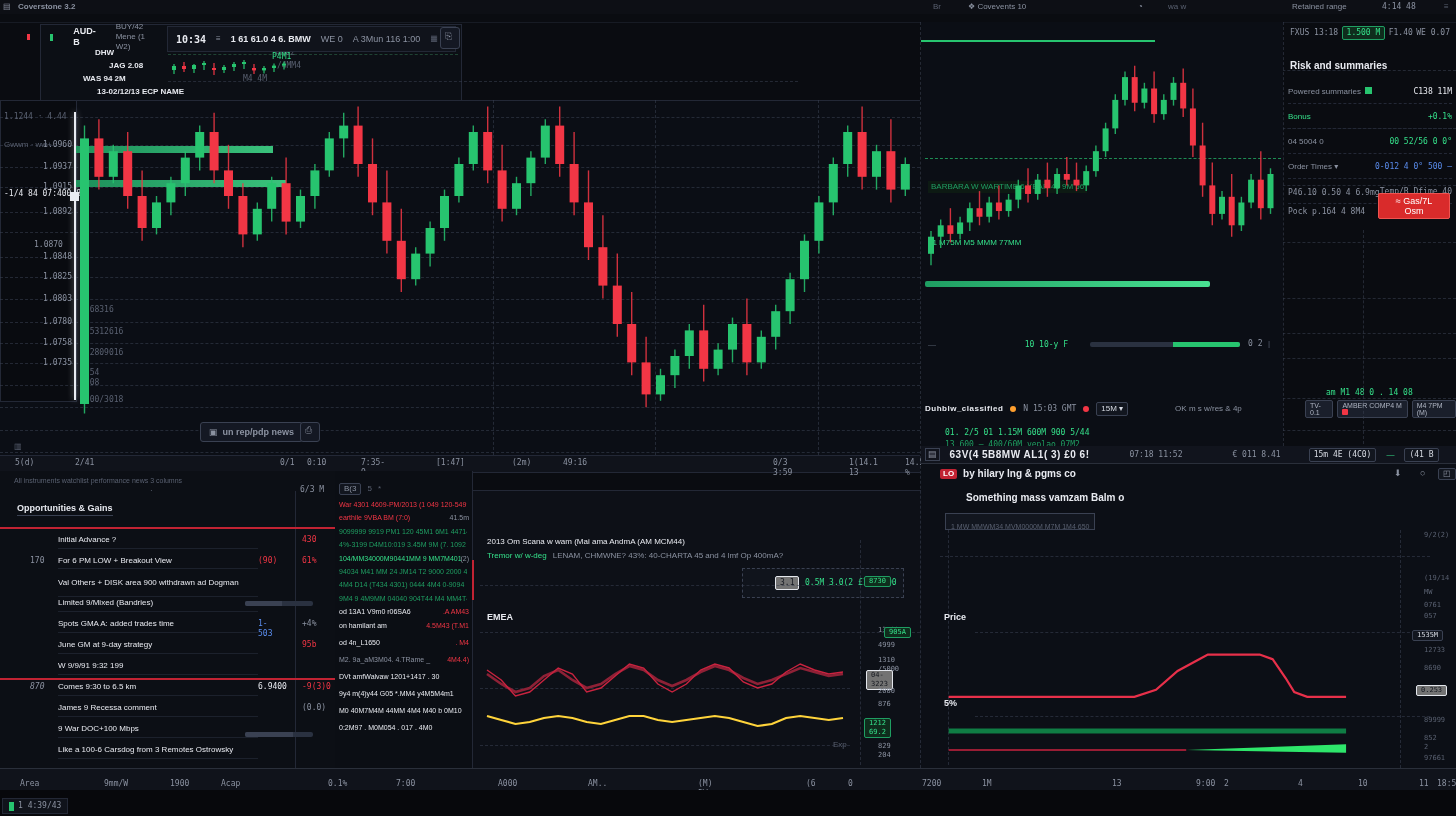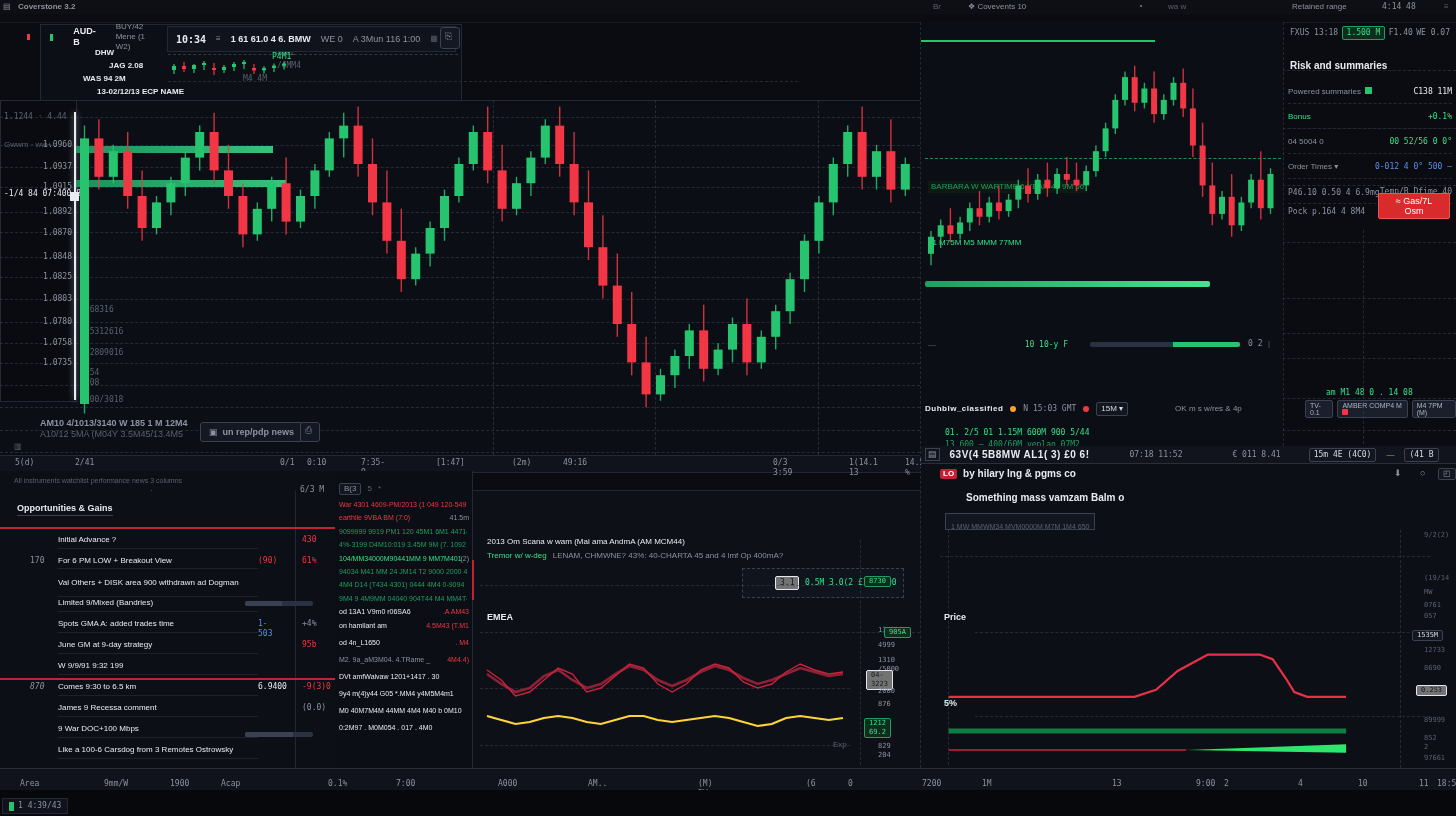--- a/index.html
+++ b/index.html
@@ -147,21 +147,21 @@
       <div class="abs dashV" style="left: 818px; top: 100px; width: 1px; height: 355px;"></div>
     </div>
 
   <span class="abs t8 faint mono" style="left:4px;top:112px;">1.1244 · 4.44</span>
   <span class="abs t8 faint" style="left:4px;top:140px;">Gwwm · ww+</span>
   <div id="priceAxis" class="abs">
       <span class="abs t8 dim mono" style="left: 34px; top: 140px; width: 38px; text-align: right;">1.0960</span>
       <span class="abs t8 dim mono" style="left: 34px; top: 162px; width: 38px; text-align: right;">1.0937</span>
       <span class="abs t8 dim mono" style="left: 34px; top: 182px; width: 38px; text-align: right;">1.0915</span>
       <span class="abs t8 dim mono" style="left: 34px; top: 207px; width: 38px; text-align: right;">1.0892</span>
-      <span class="abs t8 dim mono" style="left: 34px; top: 228px; width: 38px; text-align: right;">1.0870</span>
+      <span class="abs t8 dim mono" style="left: 34px; top: 240px; width: 38px; text-align: left;">1.0870</span>
       <span class="abs t8 dim mono" style="left: 34px; top: 252px; width: 38px; text-align: right;">1.0848</span>
       <span class="abs t8 dim mono" style="left: 34px; top: 272px; width: 38px; text-align: right;">1.0825</span>
       <span class="abs t8 dim mono" style="left: 34px; top: 294px; width: 38px; text-align: right;">1.0803</span>
       <span class="abs t8 dim mono" style="left: 34px; top: 317px; width: 38px; text-align: right;">1.0780</span>
       <span class="abs t8 dim mono" style="left: 34px; top: 338px; width: 38px; text-align: right;">1.0758</span>
       <span class="abs t8 dim mono" style="left: 34px; top: 358px; width: 38px; text-align: right;">1.0735</span>
       <span class="abs t8 faint mono" style="left: 80px; top: 295px;">1  2168316</span>
       <span class="abs t8 faint mono" style="left: 80px; top: 317px;">1  1.5312616</span>
       <span class="abs t8 faint mono" style="left: 80px; top: 338px;">1  1.2809016</span>
       <span class="abs t8 faint mono" style="left: 80px; top: 358px;">1  1.54 2008</span>
@@ -290,24 +290,20 @@
       <line x1="862.1" x2="862.1" y1="106.4" y2="189.6" stroke="#f23645" stroke-width="1.4" opacity="0.85"></line>
       <rect x="857.6" y="132" width="9" height="44.80000000000001" fill="#f23645"></rect>
       <line x1="876.5" x2="876.5" y1="144.8" y2="189.6" stroke="#27c46f" stroke-width="1.4" opacity="0.85"></line>
       <rect x="872" y="151.2" width="9" height="25.600000000000023" fill="#27c46f"></rect>
       <line x1="890.9" x2="890.9" y1="119.2" y2="202.4" stroke="#f23645" stroke-width="1.4" opacity="0.85"></line>
       <rect x="886.4" y="151.2" width="9" height="38.400000000000006" fill="#f23645"></rect>
       <line x1="905.3000000000001" x2="905.3000000000001" y1="157.6" y2="196" stroke="#27c46f" stroke-width="1.4" opacity="0.85"></line>
       <rect x="900.8000000000001" y="164" width="9" height="25.599999999999994" fill="#27c46f"></rect>
     </svg>
 
-  <div class="abs" style="left:40px;top:418px;width:360px;">
-    <div class="t9 dim bold">AM10 4/1013/3140 W 185 1 M 12M4</div>
-    <div class="t9 faint">A10/12 5MA (M04Y 3.5M45/13.4M5</div>
-  </div>
   <div class="abs row" style="left:200px;top:422px;height:18px;padding:0 8px;border:1px solid #3a4152;border-radius:3px;background:#141823;gap:5px;">
     <span class="t9 dim">▣</span>
     <span class="t9 dim bold">un rep/pdp news</span>
   </div>
   <div class="abs" style="left:300px;top:422px;width:18px;height:18px;border:1px solid #3a4152;border-radius:3px;background:#141823;">
     <span class="t9 dim" style="position:absolute;left:4px;top:2px;">⎙</span>
   </div>
   <span class="abs t8 faint" style="left:14px;top:442px;">▥</span>
 
   <div class="abs" style="left:0;top:455px;width:920px;height:16px;background:#10131b;border-top:1px solid #232836;border-bottom:1px solid #232836;"></div>

